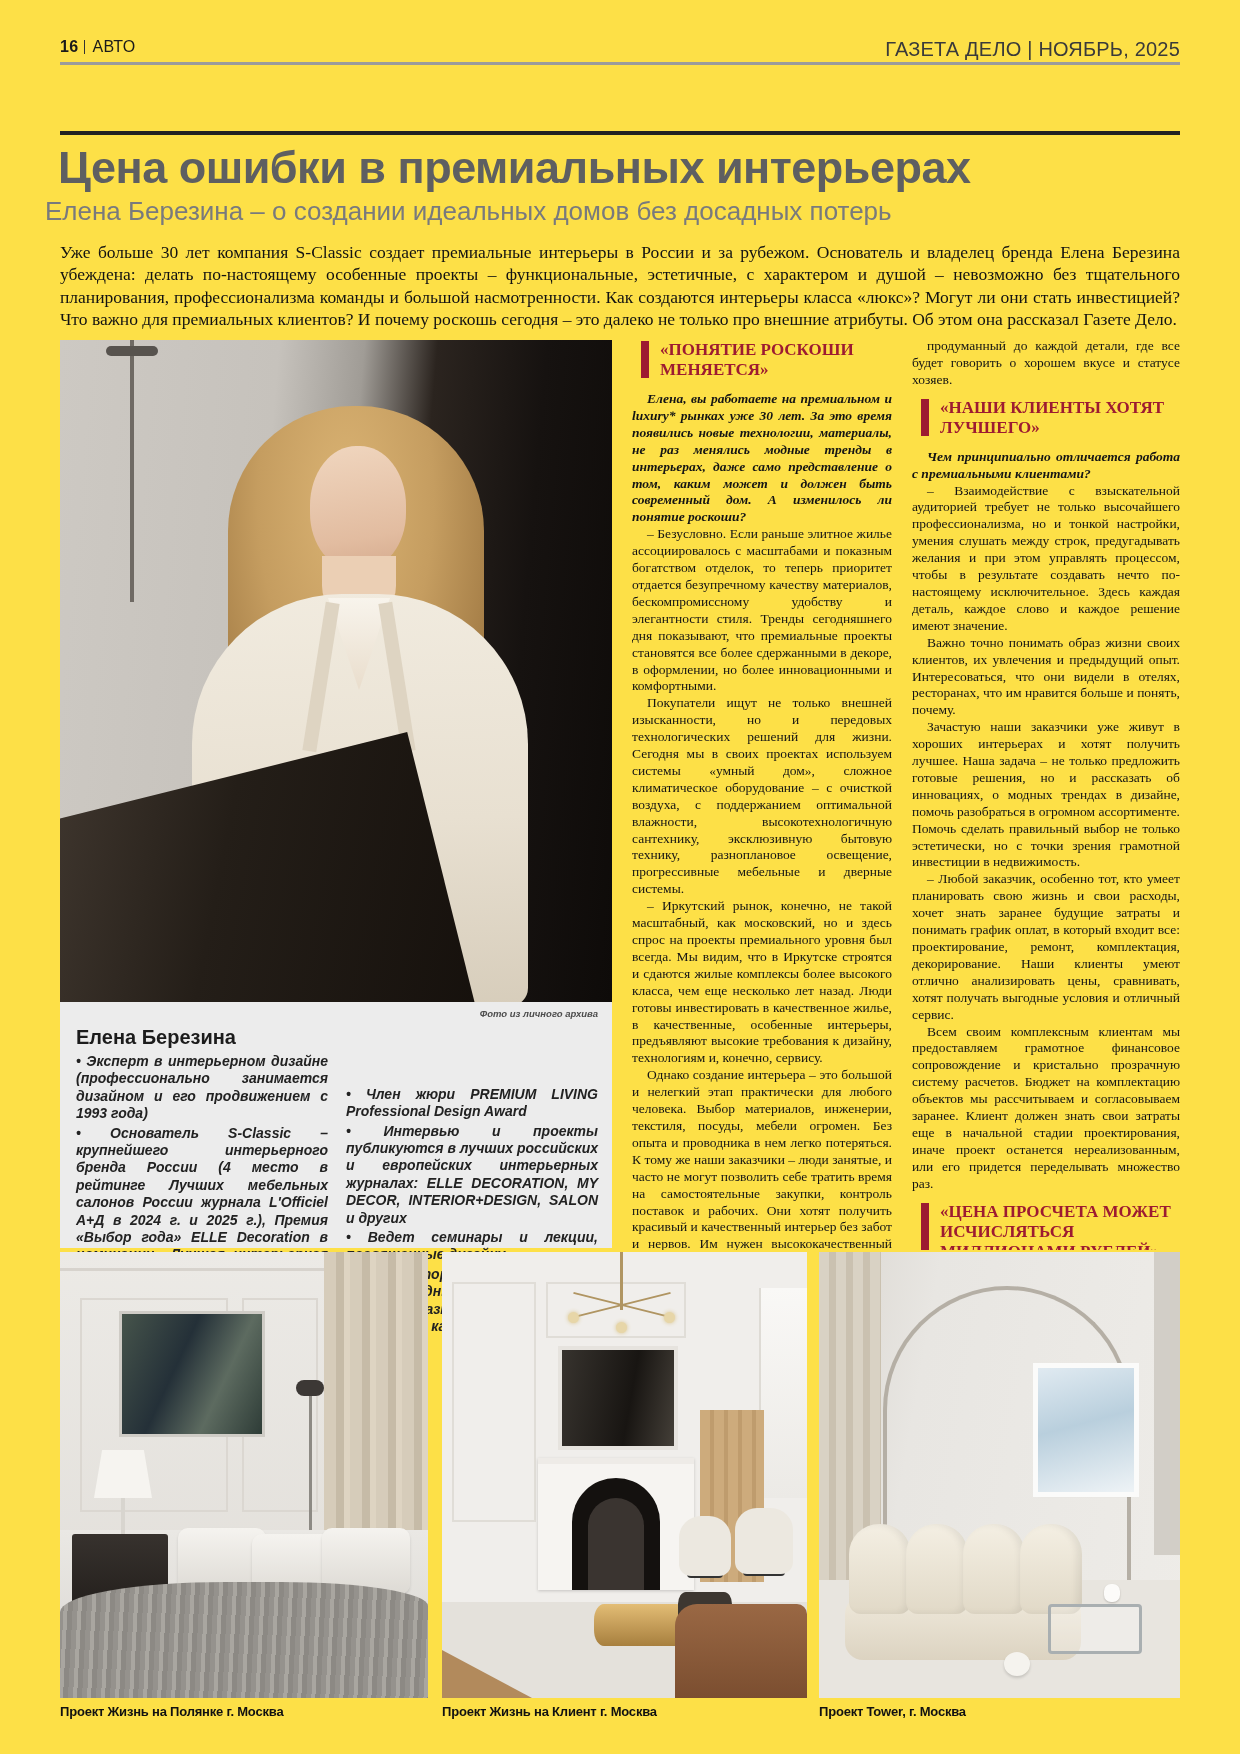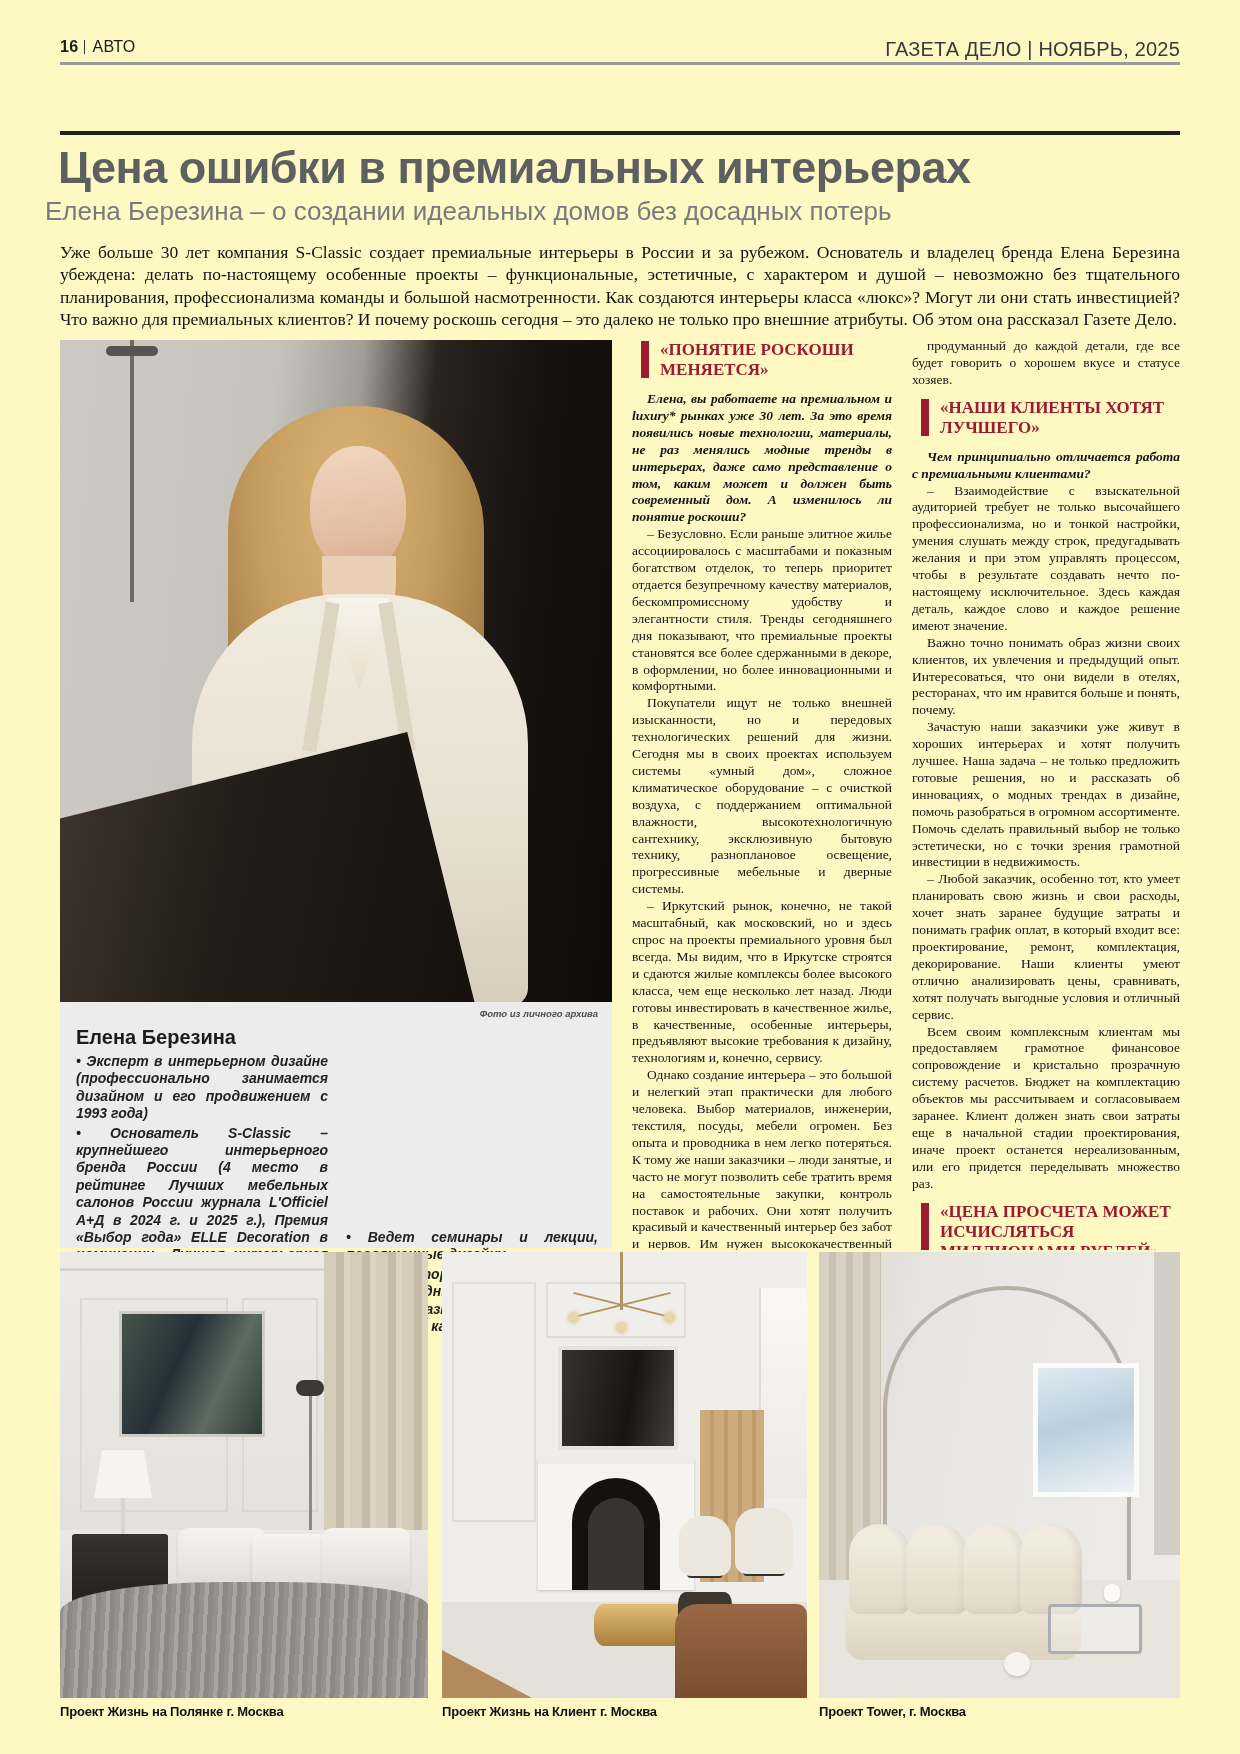--- a/index.html
+++ b/index.html
@@ -1,17 +1,17 @@
 <!DOCTYPE html>
 <html><head>
 <meta charset="utf-8">
 <style>
   * { margin:0; padding:0; box-sizing:border-box; }
   html,body { background:#ffffff; }
-  .page { position:relative; width:1240px; height:1754px; background:#fef9c3; overflow:hidden;
+  .page { position:relative; width:1240px; height:1754px; background:#fde047; overflow:hidden;
           font-family:"Liberation Sans", sans-serif; color:#1a1a1a; }
 
   
   .hdr-left  { position:absolute; left:60px; top:38px; font-size:16px; letter-spacing:.3px; }
   .hdr-left b { font-weight:700; }
   .hdr-sep   { display:inline-block; width:1px; height:14px; background:#333; margin:0 7px 0 6px; vertical-align:-2px; }
   .hdr-right { position:absolute; right:60px; top:38px; font-size:20px; color:#3a3a3a; letter-spacing:.2px; }
   .rule-gray  { position:absolute; left:60px; right:60px; top:62px; height:3px; background:#9b9b9b; }
   .rule-black { position:absolute; left:60px; right:60px; top:131px; height:4px; background:#222; }
 
@@ -189,20 +189,22 @@
   <div class="bio">
     <div class="credit">Фото из личного архива</div>
     <div class="bio-name">Елена Березина</div>
     <div class="bio-cols">
       <div class="bio-col">
         <p>Эксперт в интерьерном дизайне (профессионально занимается дизайном и его продвижением с 1993 года)</p>
         <p>Основатель S-Classic – крупнейшего интерьерного бренда России (4 место в рейтинге Лучших мебельных салонов России журнала L'Officiel А+Д в 2024 г. и 2025 г.), Премия «Выбор года» ELLE Decoration в номинации «Лучшая интерьерная компания России»</p>
         <p>Входит в ТОП-80 лучших дизайнеров России по версии Gold Edition журнала INTERIOR+DESIGN</p>
       </div>
       <div class="bio-col">
+        <p>Член жюри PREMIUM LIVING Professional Design Award</p>
+        <p>Интервью и проекты публикуются в лучших российских и европейских интерьерных журналах: ELLE DECORATION, MY DECOR, INTERIOR+DESIGN, SALON и других</p>
         <p>Ведет семинары и лекции, посвященные дизайну</p>
         <p>Автор видеообзоров международных выставок, которые размещены в свободном доступе на канале YouTube.</p>
       </div>
     </div>
   </div>
 
   <div class="col col2">
     <h3 class="sec">«ПОНЯТИЕ РОСКОШИ МЕНЯЕТСЯ»</h3>
     <p class="q">Елена, вы работаете на премиальном и luxury* рынках уже 30 лет. За это время появились новые технологии, материалы, не раз менялись модные тренды в интерьерах, даже само представление о том, каким может и должен быть современный дом. А изменилось ли понятие роскоши?</p>
     <p>– Безусловно. Если раньше элитное жилье ассоциировалось с масштабами и показным богатством отделок, то теперь приоритет отдается безупречному качеству материалов, бескомпромиссному удобству и элегантности стиля. Тренды сегодняшнего дня показывают, что премиальные проекты становятся все более сдержанными в декоре, в оформлении, но более инновационными и комфортными.</p>

